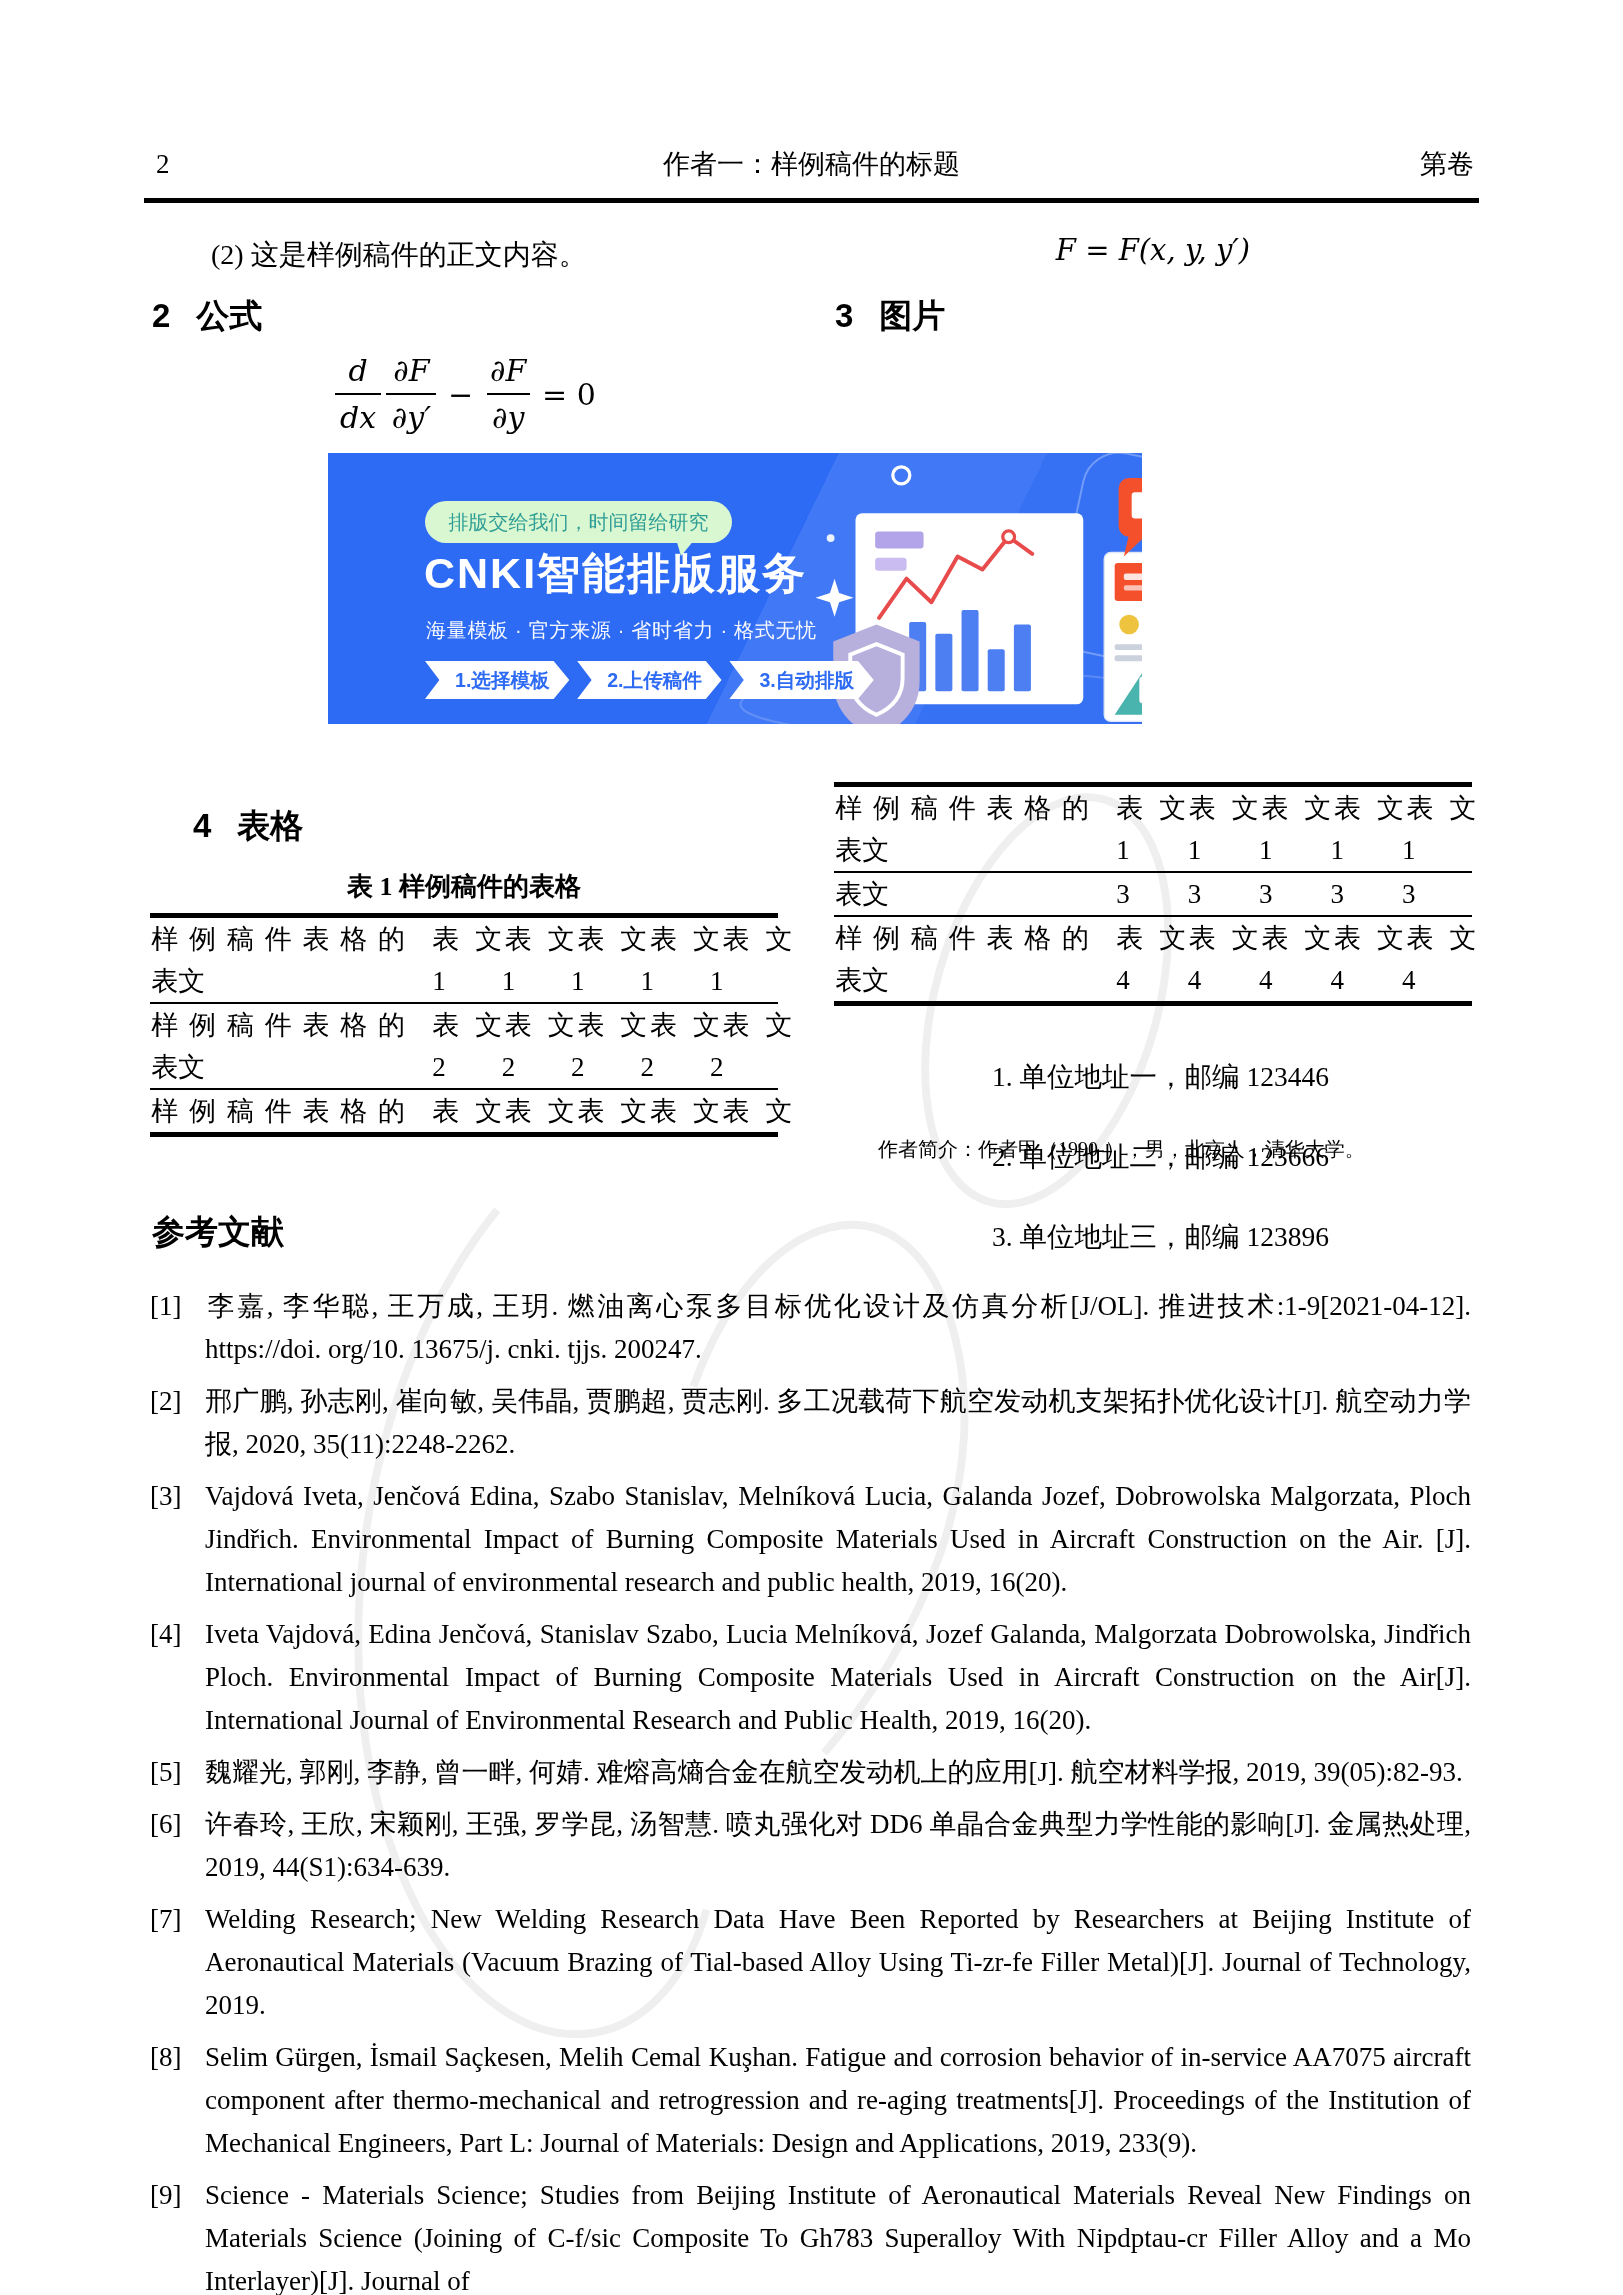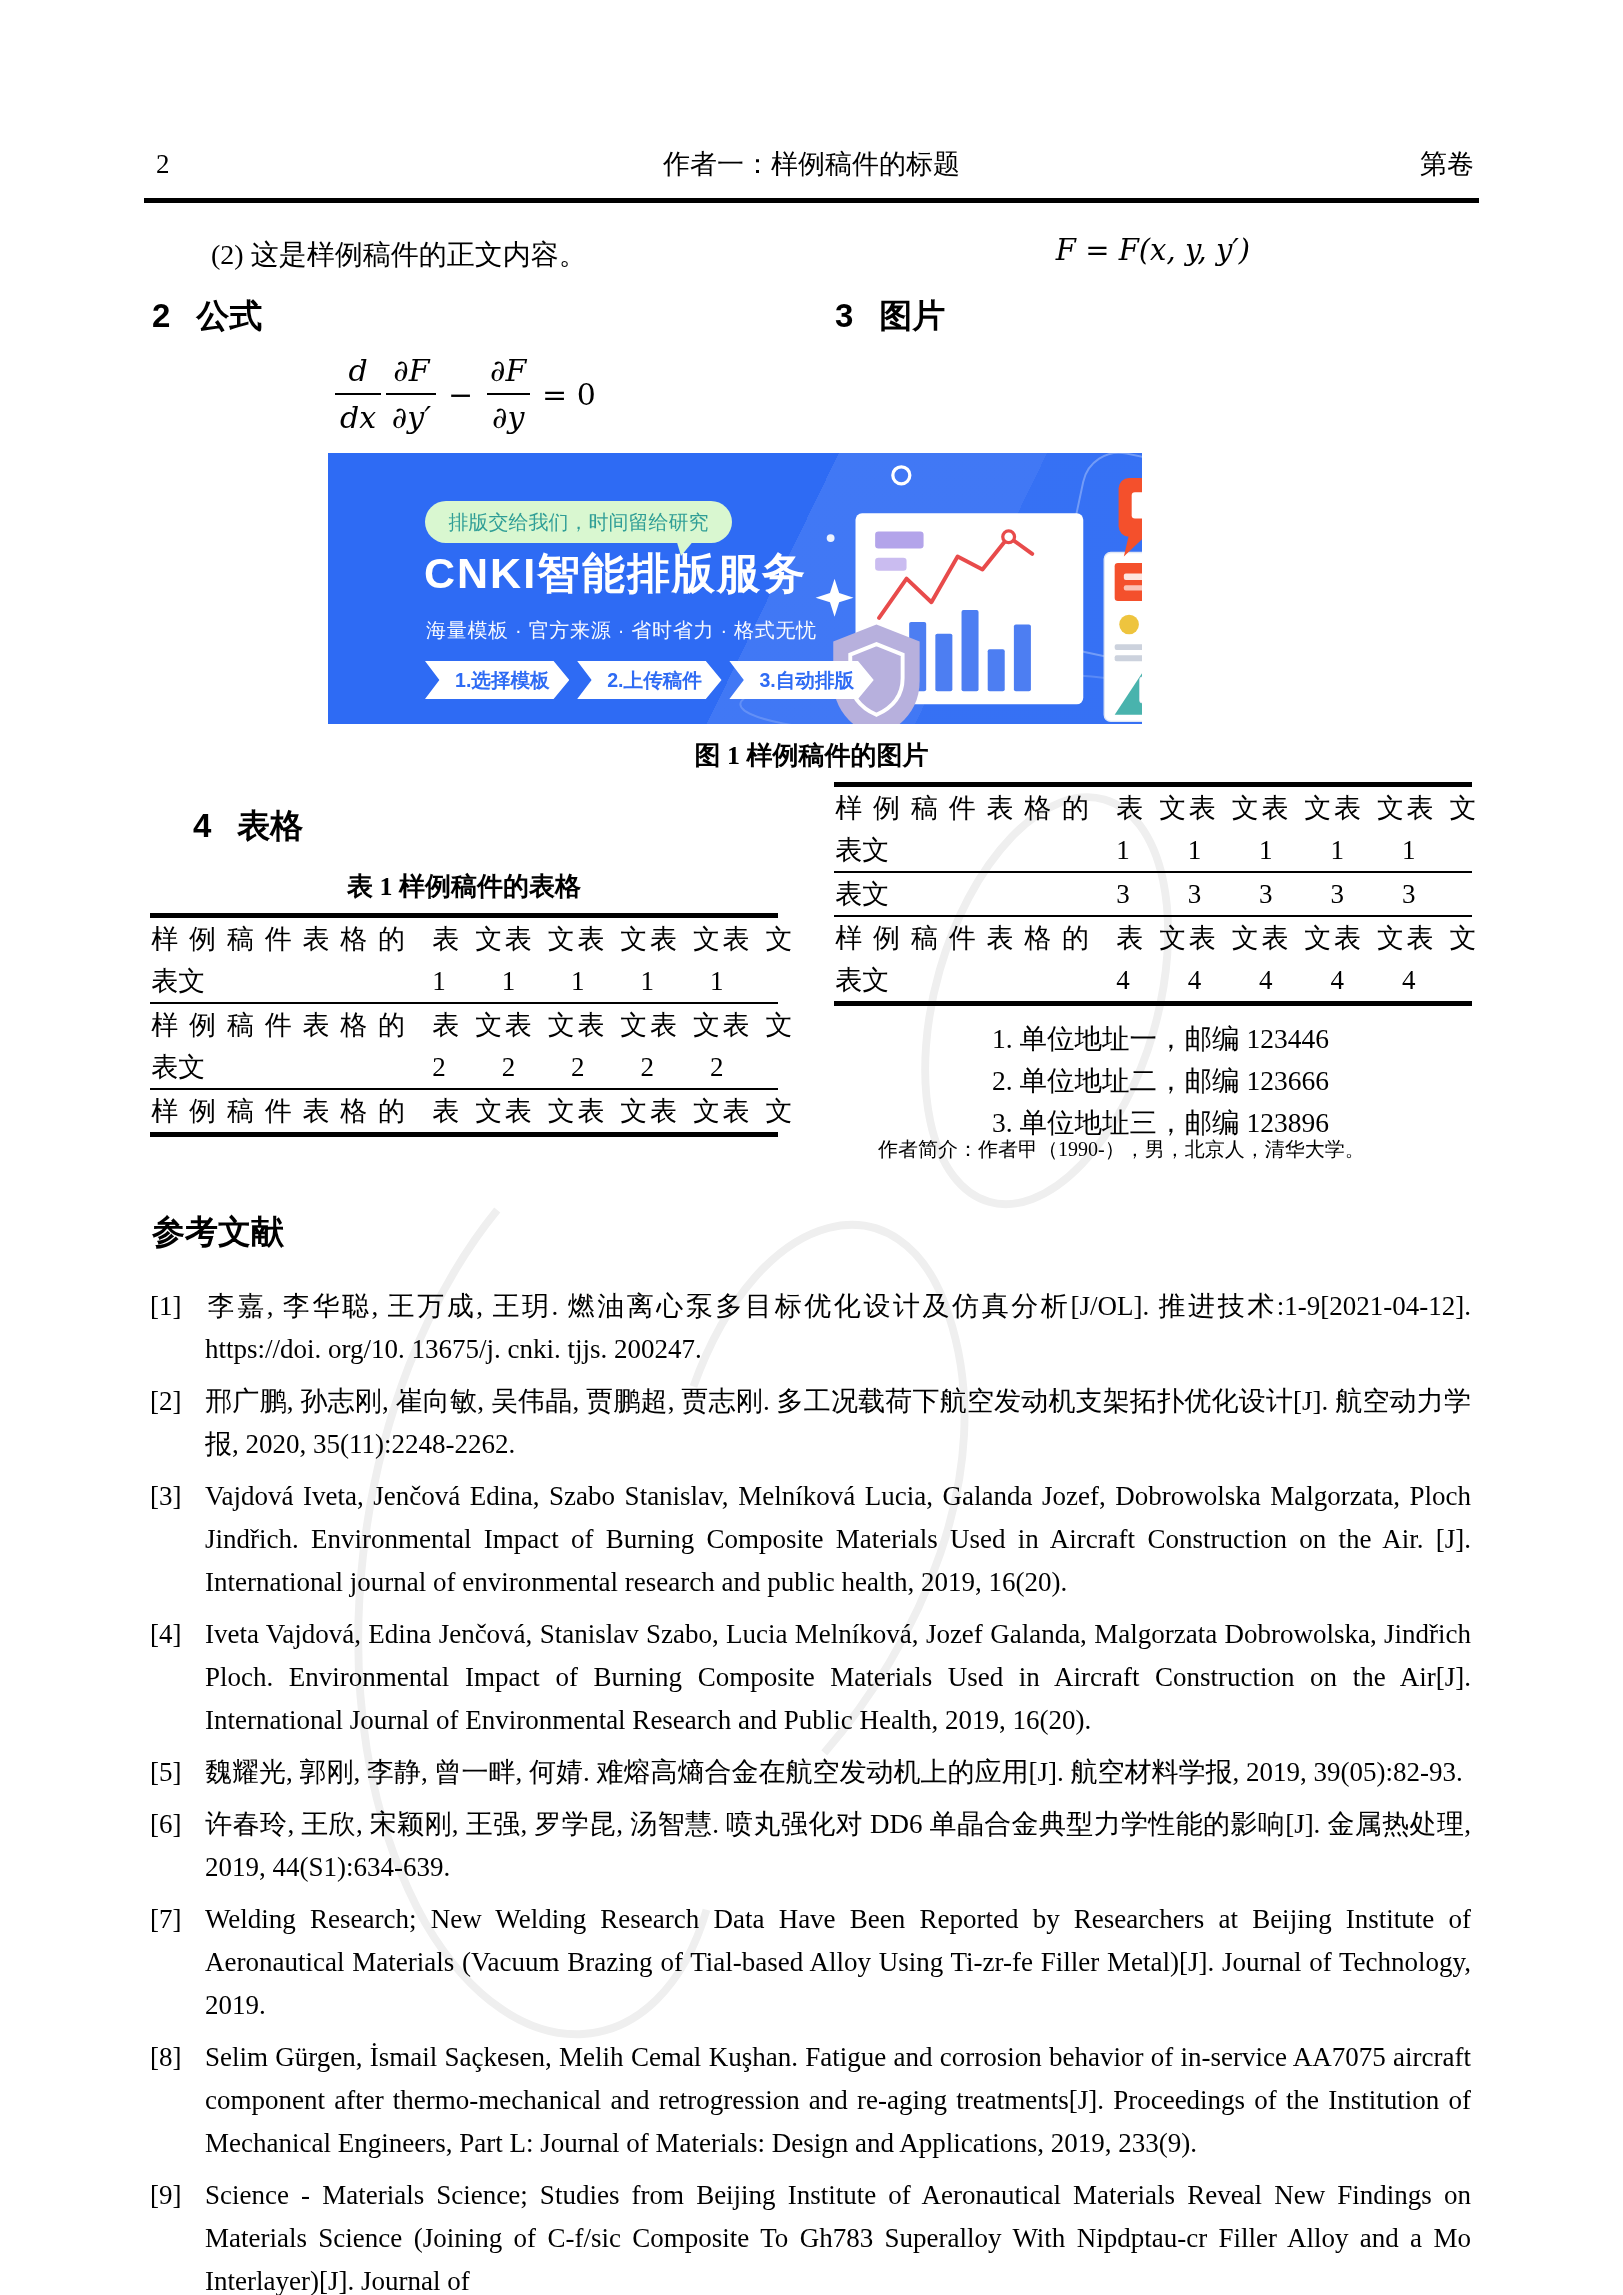--- a/index.html
+++ b/index.html
@@ -75,21 +75,21 @@
   #ltable{left:150px;top:913px;width:628px;}
   #rtable{left:834px;top:782px;width:638px;}
   .trow{display:grid;grid-template-columns:281px repeat(5,1fr);align-items:center;min-height:42px;}
   .trow.rule{border-bottom:2.6px solid #000;}
   .trow.spread .tcell.label{letter-spacing:0.40em;}
   .trow.spread .tcell{word-spacing:9.2px;}
   .tcell{padding:2.6px 1.3px;white-space:nowrap;overflow:visible;}
 
   
   .footnotes{position:absolute;left:834px;top:1018px;width:638px;font-size:27.5px;}
-  .fnote{padding-left:158px;line-height:42px;}
+  .fnote{padding-left:158px;line-height:42px;margin-top:38px;}
   .bio{position:absolute;left:878px;top:1136px;width:594px;font-size:20px;}
 
   
   .refs{position:absolute;left:150px;top:1276px;width:1321px;font-size:27px;line-height:43px;
         text-align:justify;}
   .ref{padding-left:55px;margin:9px 0 2px 0;}
   .ref .rlabel{display:inline-block;width:55px;margin-left:-55px;}
 </style>
 </head>
 <body>
@@ -203,21 +203,20 @@
     <div class="bubble">排版交给我们，时间留给研究</div>
     <div class="banner-title">CNKI智能排版服务</div>
     <div class="banner-sub">海量模板 · 官方来源 · 省时省力 · 格式无忧</div>
     <div class="steps">
         <div class="step">1.选择模板</div>
         <div class="step">2.上传稿件</div>
         <div class="step">3.自动排版</div>
       </div>
   </div>
 
-  <div class="fig-caption">图 1 样例稿件的图片</div>
   <div class="tbl-caption">表 1 样例稿件的表格</div>
 
   <div class="ptable" id="ltable">
       <div class="trow spread">
         <div class="tcell label">样例稿件表格的</div>
         <div class="tcell">表 文</div>
         <div class="tcell">表 文</div>
         <div class="tcell">表 文</div>
         <div class="tcell">表 文</div>
         <div class="tcell">表 文</div>

